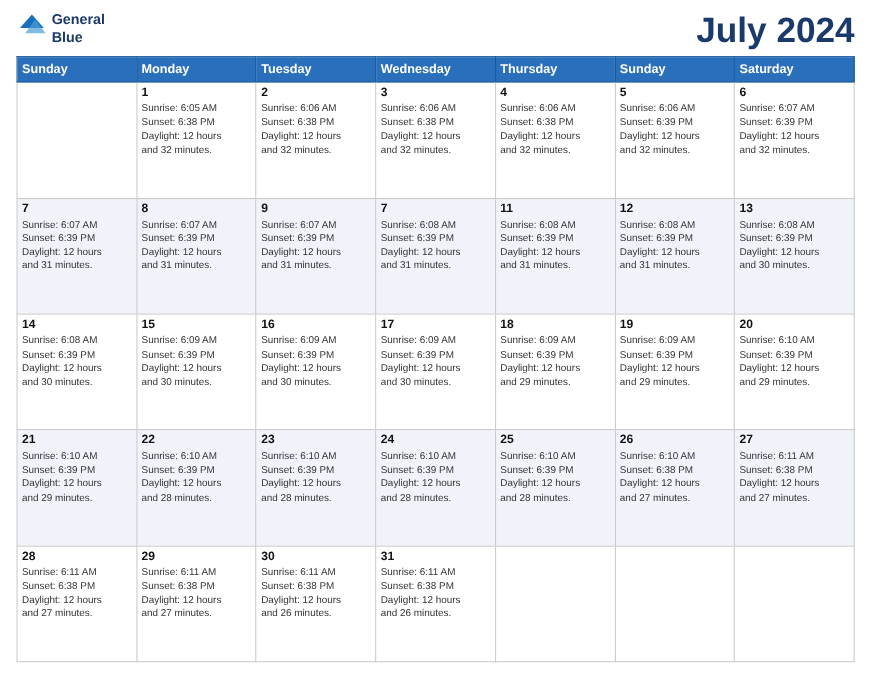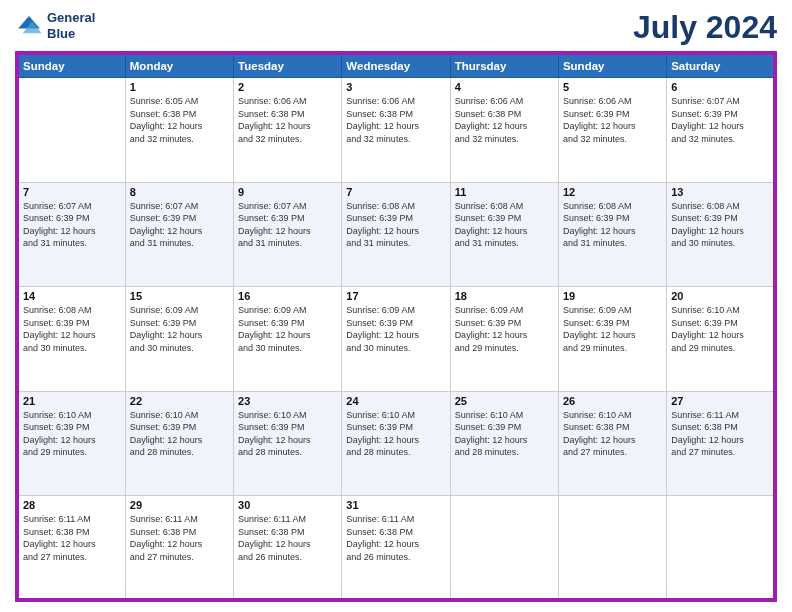--- a/index.html
+++ b/index.html
@@ -18,21 +18,21 @@
       flex-direction: column;
     }
     .header {
       display: flex;
       justify-content: space-between;
       align-items: flex-start;
       margin-bottom: 6px;
     }
     .logo {
       display: flex;
-      align-items: flex-end;
+      align-items: flex-start;
       gap: 4px;
     }
     .logo-text {
       font-size: 13px;
       font-weight: bold;
       color: #1a3a6b;
       line-height: 1.2;
     }
     .logo-icon {
       width: 28px;
@@ -47,21 +47,21 @@
       color: #1a3a6b;
       line-height: 1.1;
       margin-left: 24px;
     }
     .subtitle {
       font-size: 13px;
       color: #333;
     }
     .calendar {
       flex: 1;
-      border: 4px solid #a21caf;
+      border: 1px solid #a21caf;
       border-collapse: collapse;
       width: 100%;
       table-layout: fixed;
       padding-left: 36px;
     }
     .calendar th {
       background-color: #2a6fbb;
       color: #fff;
       font-size: 11.5px;
       font-weight: bold;

